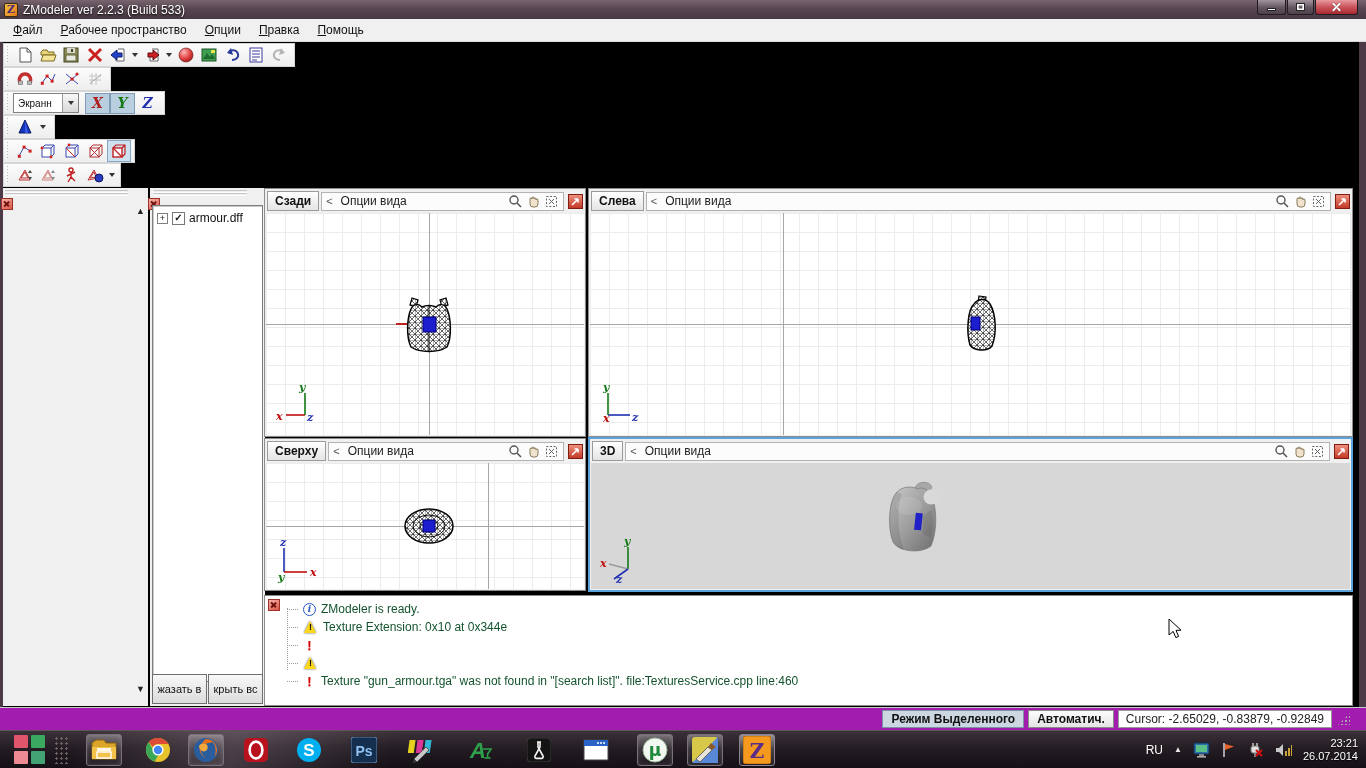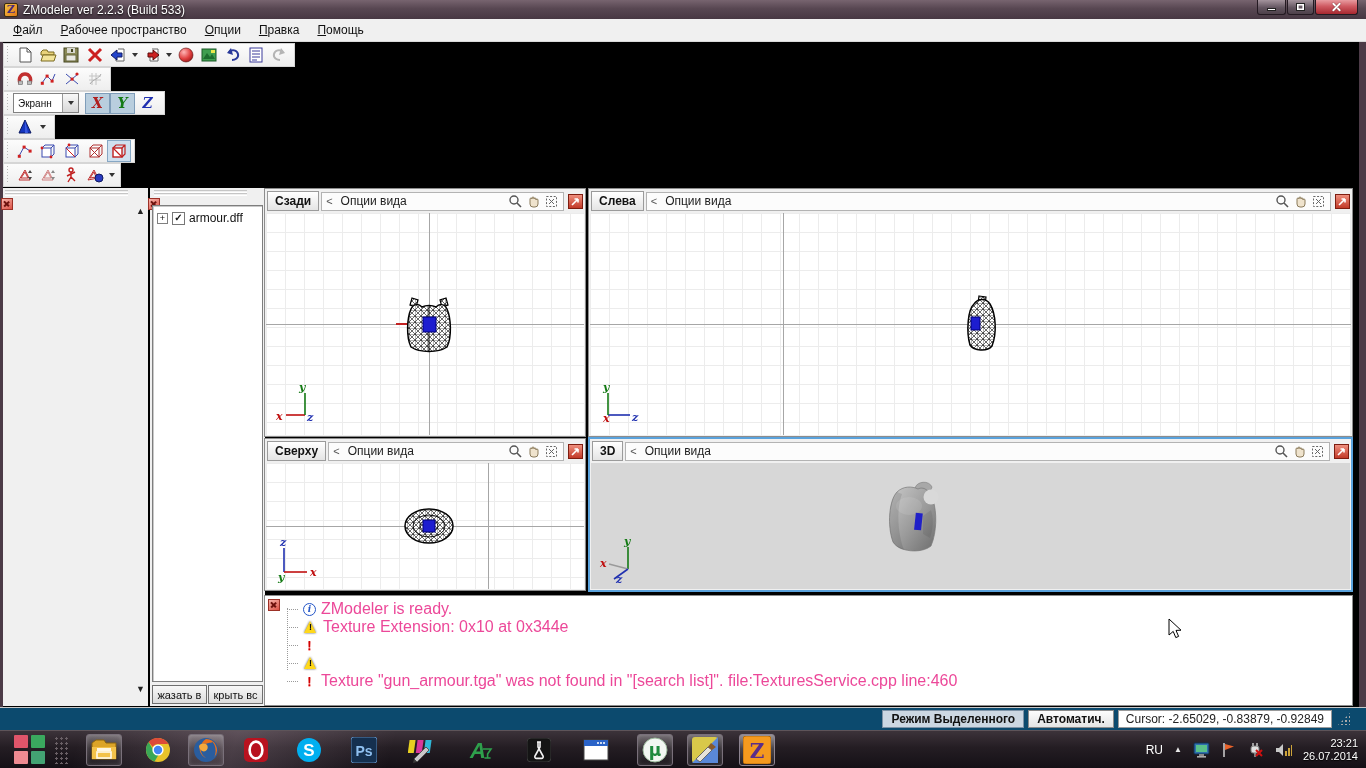--- a/index.html
+++ b/index.html
@@ -51,21 +51,21 @@
   .xbtn::before{transform:rotate(45deg);} .xbtn::after{transform:rotate(-45deg);}
   .scrollarrow{width:13px;height:13px;display:flex;align-items:center;justify-content:center;font-size:9px;color:#222;background:#f0f0f0;}
 
   
   .tree-panel{left:150px;top:188px;width:115px;height:518px;background:#f0f0f0;}
   .tree-box{position:absolute;left:2px;top:17px;right:2px;bottom:24px;background:#fff;border:1px solid #7e7e7e;box-shadow:inset 1px 1px 0 #c9c9c9;}
   .tree-row{display:flex;align-items:center;gap:4px;padding:5px 0 0 4px;}
   .expander{width:11px;height:11px;border:1px solid #808080;background:#fff;font:9px "Liberation Sans",sans-serif;display:flex;align-items:center;justify-content:center;line-height:1;}
   .chk{width:13px;height:13px;border:1px solid #777;background:#fff;font:bold 10px "Liberation Sans",sans-serif;color:#111;display:flex;align-items:center;justify-content:center;line-height:1;}
   .tree-label{font-size:12px;}
-  .win-btn{height:19px;border:1px solid #6f6f6f;background:linear-gradient(#f8f8f8,#dcdcdc);font-size:11px;overflow:hidden;white-space:nowrap;display:flex;align-items:center;justify-content:center;}
+  .win-btn{height:30px;border:1px solid #6f6f6f;background:linear-gradient(#f8f8f8,#dcdcdc);font-size:11px;overflow:hidden;white-space:nowrap;display:flex;align-items:center;justify-content:center;}
 
   
   .viewport{position:absolute;border:1px solid #8c8c8c;background:#f0f0f0;}
   .viewport.active{border:2px solid #5aa2dc;}
   .vp-head{height:24px;display:flex;align-items:center;padding:1px 2px;gap:2px;}
   .vp-label{padding:2px 7px;font-weight:bold;font-size:12px;background:linear-gradient(#fff,#e4e4e4);border:1px solid #9b9b9b;white-space:nowrap;}
   .vp-opts{flex:1;height:19px;border:1px solid #b3b3b3;background:#fcfcfc;display:flex;align-items:center;padding:0 4px;gap:8px;}
   .vp-collapse{color:#555;font-size:11px;}
   .vp-opt-label{font-size:12px;color:#222;}
   .vp-tools{margin-left:auto;display:flex;align-items:center;gap:3px;}
@@ -76,29 +76,29 @@
   .axv{width:1px;top:0;bottom:0;background:#a6a6a6;}
   .axh{height:1px;left:0;right:0;background:#a6a6a6;}
   .gizmo text{font:bold italic 11px "DejaVu Serif",serif;}
 
   
   .log-panel{left:264px;top:595px;width:1089px;height:111px;background:#fff;border:1px solid #8c8c8c;}
   .log-tree{position:absolute;left:22px;top:4px;right:4px;}
   .log-tree::before{content:"";position:absolute;left:0;top:8px;height:62px;border-left:1px dotted #9a9a9a;}
   .log-row{display:flex;align-items:center;height:18px;gap:5px;}
   .log-stub{width:11px;border-top:1px dotted #9a9a9a;}
-  .log-text{font-size:16px;color:#ec4899;white-space:nowrap;}
+  .log-text{font-size:12px;color:#14532d;white-space:nowrap;}
   .ico-info{width:13px;height:13px;border:1.4px solid #2456c8;border-radius:50%;color:#2456c8;font:bold italic 9px "DejaVu Serif",serif;display:flex;align-items:center;justify-content:center;flex:none;}
   .ico-err{color:#d00000;font:bold 13px "Liberation Sans",sans-serif;width:13px;text-align:center;text-shadow:0 1px 0 #f99;flex:none;}
   .ico-warn{position:relative;width:15px;height:13px;flex:none;}
   .ico-warn i{position:absolute;left:1px;top:0;width:0;height:0;border-left:6.5px solid transparent;border-right:6.5px solid transparent;border-bottom:12px solid #ffd81a;filter:drop-shadow(0 0 1px #555);}
   .ico-warn b{position:absolute;left:0;top:1px;width:15px;text-align:center;font:bold 9px "Liberation Sans",sans-serif;color:#111;}
 
   
-  .statusbar{left:0;top:707px;width:1366px;height:23px;background:#0c4a6e;border-top:1px solid #c9c9c9;display:flex;align-items:center;justify-content:flex-end;gap:4px;padding-right:16px;}
+  .statusbar{left:0;top:707px;width:1366px;height:23px;background:#a21caf;border-top:1px solid #c9c9c9;display:flex;align-items:center;justify-content:flex-end;gap:4px;padding-right:16px;}
   .sb-btn{height:18px;padding:0 8px;border:1px solid #8b8b8b;font-weight:bold;font-size:12px;display:flex;align-items:center;background:linear-gradient(#fdfdfd,#e4e4e4);}
   .sb-btn.pressed{background:#ccd7e2;border-color:#7d92a6;}
   .sb-field{height:18px;padding:0 7px;border:1px solid #9a9a9a;background:#fff;font-size:12px;display:flex;align-items:center;color:#222;}
   .sb-grip{width:12px;height:12px;margin-left:2px;background-image:radial-gradient(#aaa 1px,transparent 1.3px);background-size:4px 4px;background-position:2px 2px;clip-path:polygon(100% 0,100% 100%,0 100%);}
 
   
   .taskbar{left:0;top:730px;width:1366px;height:38px;background:linear-gradient(180deg,#3c333a 0%,#241d23 45%,#141016 100%);border-top:1px solid #5e5459;display:flex;align-items:center;}
   .taskbar::before{content:"";position:absolute;left:0;top:0;width:520px;height:38px;background:linear-gradient(105deg,transparent 15%,rgba(222,192,209,.22) 45%,transparent 75%);pointer-events:none;}
   .startbtn{width:32px;height:30px;margin-left:14px;display:grid;grid-template-columns:14px 14px;grid-template-rows:13px 13px;gap:3px;}
   .startbtn span{border-radius:1px;}

